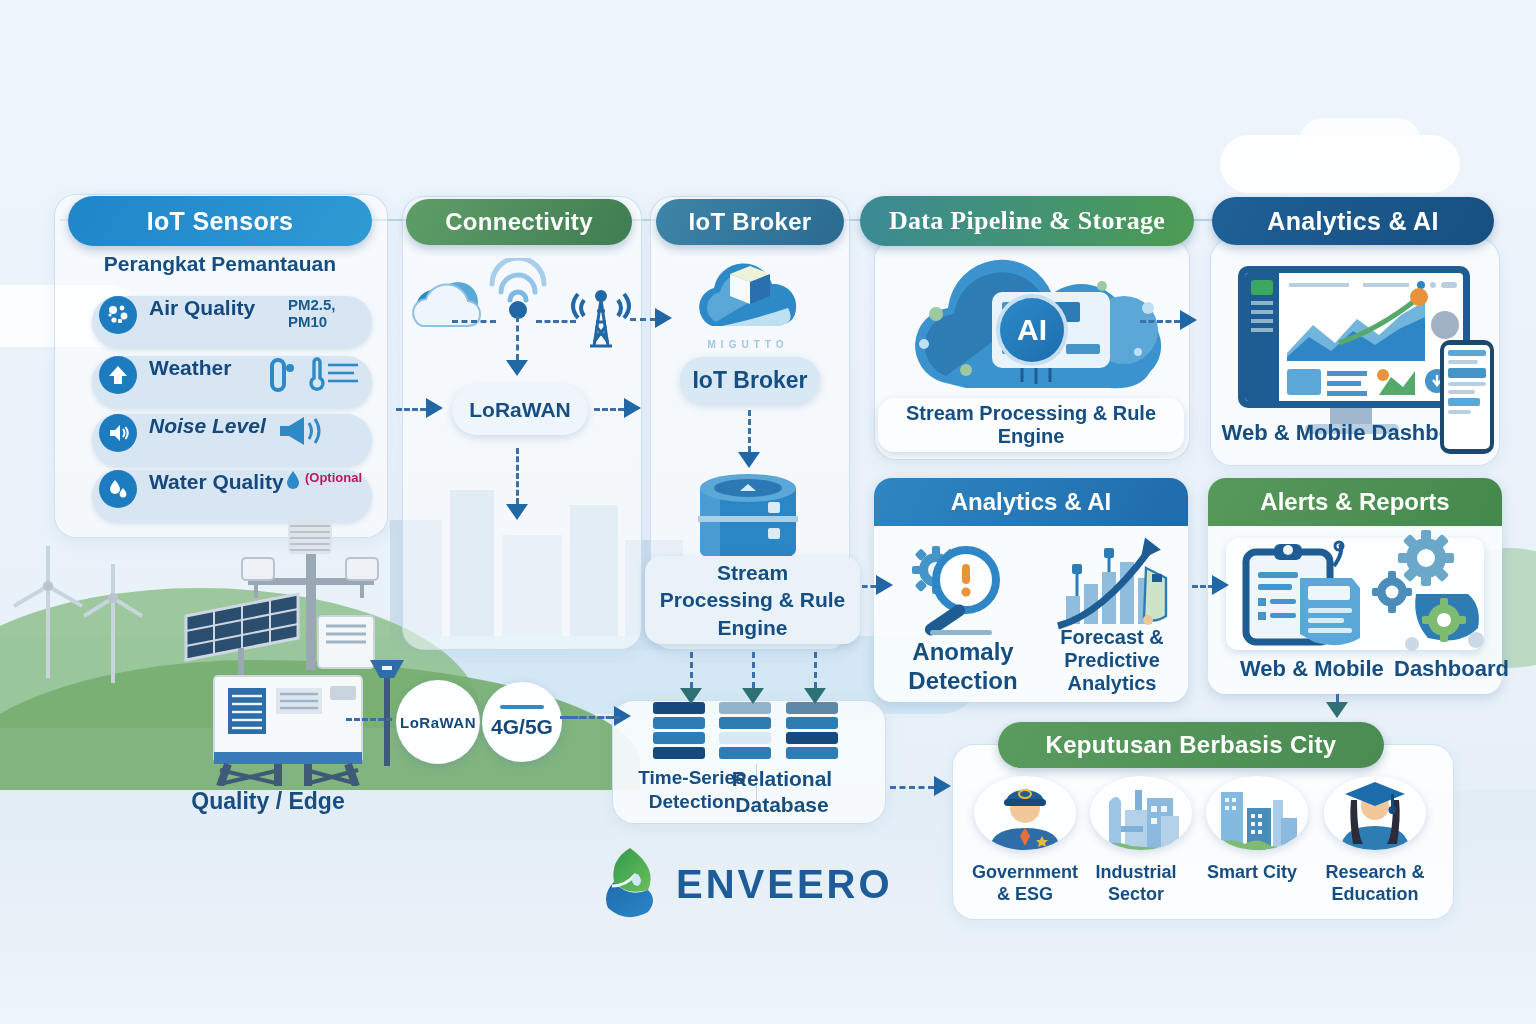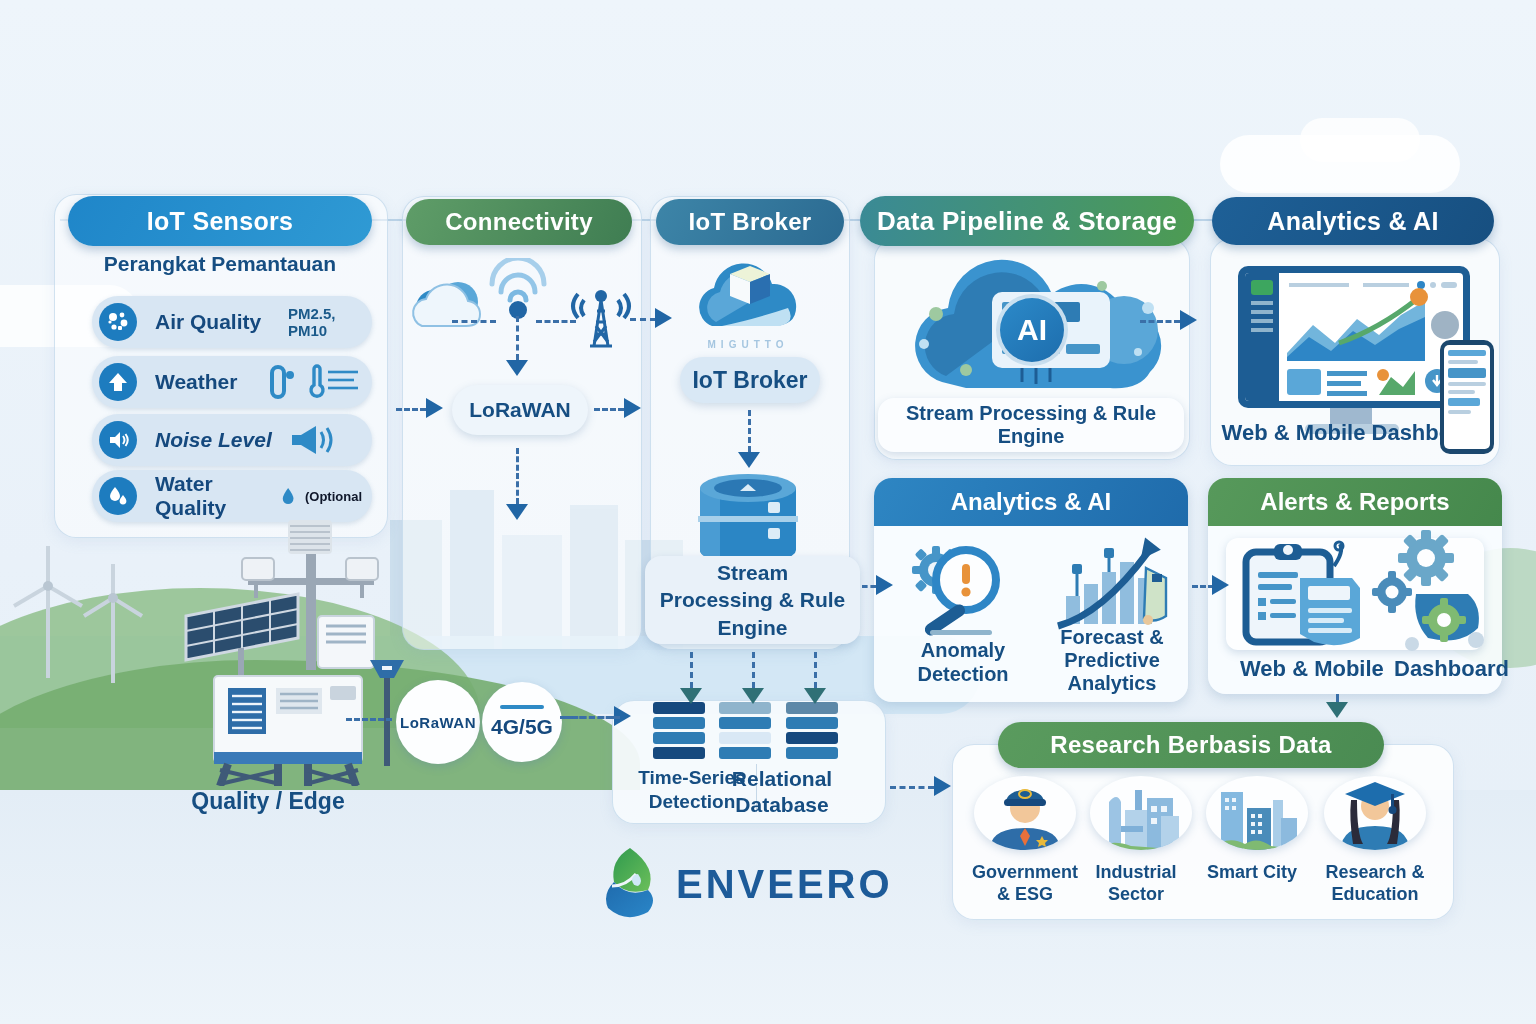--- a/index.html
+++ b/index.html
@@ -17,22 +17,22 @@
   .c{text-align:center;}
   .node{position:absolute;background:#e6eff8;border-radius:26px;display:flex;align-items:center;
     justify-content:center;color:#164e82;font-weight:bold;z-index:3;box-shadow:0 3px 8px rgba(90,130,170,0.25);}
   .dh{position:absolute;height:0;border-top:3px dashed #3a6fa8;z-index:4;}
   .dv{position:absolute;width:0;border-left:3px dashed #3a6fa8;z-index:4;}
   .ah-r{position:absolute;width:0;height:0;border-top:10px solid transparent;
     border-bottom:10px solid transparent;border-left:17px solid #2166a5;z-index:4;}
   .ah-d{position:absolute;width:0;height:0;border-left:11px solid transparent;
     border-right:11px solid transparent;border-top:16px solid #2166a5;z-index:4;}
   .teal{border-top-color:#2f7076;}
-  .row{position:absolute;background:#d8e6f3;border-radius:26px;display:flex;align-items:center;
-    z-index:3;box-shadow:0 2px 5px rgba(90,130,170,0.22);gap:6px;}
+  .row{position:absolute;background:#d8e6f3;border-radius:26px;display:flex;align-items:flex-start;
+    z-index:3;box-shadow:0 2px 5px rgba(90,130,170,0.22);}
   .ric{width:38px;height:38px;border-radius:50%;background:#1d7cbf;margin-left:7px;
     display:flex;align-items:center;justify-content:center;flex:0 0 auto;}
   .rlb{color:#15497e;font-weight:bold;font-size:21px;margin-left:12px;}
   .hdrbox{position:absolute;border-radius:18px;overflow:hidden;z-index:3;
     background:rgba(250,253,255,0.9);box-shadow:0 4px 12px rgba(90,130,170,0.25);}
   .hdrbar{height:48px;display:flex;align-items:center;justify-content:center;color:#fff;
     font-weight:bold;font-size:24px;}
   .circle-node{position:absolute;background:#fdfeff;border-radius:50%;display:flex;align-items:center;
     justify-content:center;color:#15497e;font-weight:bold;z-index:3;box-shadow:0 3px 9px rgba(90,130,170,0.3);}
   .srv{display:inline-block;width:52px;margin:0 5px;vertical-align:top;}
@@ -82,21 +82,21 @@
 
   <div class="panel" style="left:54px;top:194px;width:332px;height:342px;"></div>
   <div class="panel" style="left:402px;top:196px;width:238px;height:452px;"></div>
   <div class="panel" style="left:650px;top:196px;width:198px;height:452px;"></div>
   <div class="panel" style="left:874px;top:238px;width:314px;height:220px;background:rgba(255,255,255,0.65);"></div>
   <div class="panel" style="left:1210px;top:238px;width:288px;height:226px;background:rgba(255,255,255,0.65);"></div>
 
   <div class="pill" style="left:406px;top:199px;width:226px;height:46px;font-size:24px;background:linear-gradient(120deg,#5f9d68,#3f7d52);">Connectivity</div>
   <div class="pill" style="left:68px;top:196px;width:304px;height:50px;font-size:25px;background:linear-gradient(120deg,#1f86c9,#2f9ad4);">IoT Sensors</div>
   <div class="pill" style="left:656px;top:199px;width:188px;height:46px;font-size:24px;background:linear-gradient(120deg,#3d85a8,#2b6a91);">IoT Broker</div>
-  <div class="pill" style="left:860px;top:196px;width:334px;height:50px;font-size:26px;background:linear-gradient(100deg,#3a8a96,#4d9b52);">Data Pipeline &amp; Storage</div>
+  <div class="pill" style="left:860px;top:196px;width:334px;height:50px;font-size:26px;background:linear-gradient(100deg,#3a8a96,#4d9b52);font-family:Liberation Serif, serif;">Data Pipeline &amp; Storage</div>
   <div class="pill" style="left:1212px;top:197px;width:282px;height:48px;font-size:25px;background:linear-gradient(120deg,#1e6097,#174f80);">Analytics &amp; AI</div>
 
   <div class="t c" style="left:70px;top:252px;width:300px;font-size:21px;">Perangkat Pemantauan</div>
 
   <div class="row" style="left:92px;top:296px;width:280px;height:52px;">
     <div class="ric">
       <svg width="26" height="26" viewBox="0 0 26 26">
           <g fill="#fff">
             <circle cx="8" cy="8" r="4"></circle>
             <circle cx="17" cy="6" r="2.4"></circle>
@@ -149,21 +149,21 @@
     <div class="ric">
       <svg width="24" height="24" viewBox="0 0 24 24">
           <path d="M9 3 q5 6 5 9 a5 5 0 1 1 -10 0 q0 -3 5 -9" fill="#fff"></path>
           <path d="M17 11 q3.4 4 3.4 6 a3.4 3.4 0 1 1 -6.8 0 q0 -2 3.4 -6" fill="#fff"></path>
         </svg>
     </div>
     <span class="rlb">Water Quality</span>
     <svg style="margin-left:auto;" width="16" height="20" viewBox="0 0 16 20">
         <path d="M8 1 q6 8 6 12 a6 6 0 1 1 -12 0 q0 -4 6 -12" fill="#2e8ac6"></path>
       </svg>
-    <span style="margin-right:10px;margin-left:4px;font-size:13px;font-weight:bold;color:#0f172a;">(Optional</span>
+    <span style="margin-right:10px;margin-left:4px;font-size:13px;font-weight:bold;color:#be185d;">(Optional</span>
   </div>
 
   <svg class="abs" style="left:408px;top:278px;z-index:3;" width="96" height="62" viewBox="0 0 96 62">
     <circle cx="26" cy="30" r="18" fill="#2e8ac6"></circle>
       <circle cx="50" cy="24" r="20" fill="#5aa7d8"></circle>
     <path d="M14 48 a14 14 0 0 1 4 -27 a22 22 0 0 1 42 2 a13 13 0 0 1 12 13 q0 12 -14 12 Z" fill="#eef6fc" stroke="#8fc1e4" stroke-width="2"></path>
   </svg>
   <svg class="abs" style="left:482px;top:258px;z-index:3;" width="72" height="64" viewBox="0 0 72 64">
     <g fill="none" stroke="#7cb9e2" stroke-width="5" stroke-linecap="round">
       <path d="M10 26 a26 26 0 0 1 52 0" opacity=".65"></path>
@@ -370,21 +370,21 @@
         <rect x="52" y="14" width="10" height="10" rx="2"></rect>
         <line x1="25" y1="40" x2="25" y2="62" stroke="#2e7cb4" stroke-width="3"></line>
         <line x1="57" y1="24" x2="57" y2="38" stroke="#2e7cb4" stroke-width="3"></line>
       </g>
     <path d="M6 92 Q50 80 96 18" stroke="#1d5d94" stroke-width="7" fill="none"></path>
     <polygon points="86,8 106,8 96,28" fill="#1d5d94" transform="rotate(38 96 16)"></polygon>
     <path d="M94 34 l20 10 v38 q-12 8 -22 2 Z" fill="#cfe3c8" stroke="#2e7cb4" stroke-width="2.4"></path>
     <rect x="100" y="40" width="10" height="8" fill="#1d5d94"></rect>
     <circle cx="96" cy="86" r="5" fill="#e8c79a"></circle>
   </svg>
-  <div class="t c" style="left:888px;top:638px;width:150px;font-size:20px;line-height:1.2;">Anomaly Detection</div>
+  <div class="t c" style="left:888px;top:638px;width:150px;font-size:24px;line-height:1.2;">Anomaly Detection</div>
   <div class="t c" style="left:1032px;top:626px;width:160px;font-size:20px;line-height:1.15;">Forecast &amp; Predictive Analytics</div>
   <div class="dh" style="left:1192px;top:585px;width:22px;"></div>
   <div class="ah-r" style="left:1212px;top:575px;"></div>
 
   <div class="hdrbox" style="left:1208px;top:478px;width:294px;height:216px;">
     <div class="hdrbar" style="background:linear-gradient(120deg,#57995b,#45884c);">Alerts &amp; Reports</div>
   </div>
   <div class="abs" style="left:1226px;top:538px;width:258px;height:112px;background:#fdfeff;border-radius:12px;box-shadow:0 3px 8px rgba(90,130,170,.25);z-index:3;"></div>
   <svg class="abs" style="left:1238px;top:540px;z-index:4;" width="130" height="110" viewBox="0 0 130 110">
     <rect x="8" y="12" width="84" height="90" rx="10" fill="#eef5fb" stroke="#1d5d94" stroke-width="7"></rect>
@@ -440,21 +440,21 @@
       </g>
     <circle cx="104" cy="112" r="8" fill="#c9d9e6"></circle>
       <circle cx="40" cy="116" r="7" fill="#c9d9e6"></circle>
   </svg>
   <div class="t" style="left:1240px;top:656px;font-size:22px;">Web &amp; Mobile</div>
   <div class="t" style="left:1394px;top:656px;font-size:22px;">Dashboard</div>
   <div class="dv" style="left:1336px;top:694px;height:8px;"></div>
   <div class="ah-d teal" style="left:1326px;top:702px;"></div>
 
   <div class="panel" style="left:952px;top:744px;width:500px;height:174px;background:rgba(255,255,255,.82);z-index:2;"></div>
-  <div class="pill" style="left:998px;top:722px;width:386px;height:46px;font-size:24px;background:linear-gradient(120deg,#5a9b5e,#4a8b52);">Research Berbasis Data</div>
+  <div class="pill" style="left:998px;top:722px;width:386px;height:46px;font-size:24px;background:linear-gradient(120deg,#5a9b5e,#4a8b52);">Keputusan Berbasis City</div>
 
   <div class="oval" style="left:974px;top:776px;z-index:3;">
     <svg width="86" height="66" viewBox="0 0 86 66">
       <path d="M8 66 q0 -22 35 -22 q35 0 35 22 Z" fill="#2e6da8"></path>
       <circle cx="43" cy="24" r="15" fill="#f2c79a"></circle>
       <path d="M24 18 a19 12 0 0 1 38 0 Z" fill="#1d5d94"></path>
         <rect x="22" y="15" width="42" height="7" rx="3.5" fill="#16497e"></rect>
         <ellipse cx="43" cy="10" rx="6" ry="4" fill="none" stroke="#e8b93a" stroke-width="2"></ellipse>
       <polygon points="43,44 48,52 43,62 38,52" fill="#e8703a"></polygon>
       <polygon points="60,52 62,56 66,56 63,59 64,63 60,61 56,63 57,59 54,56 58,56" fill="#e8b93a"></polygon>

